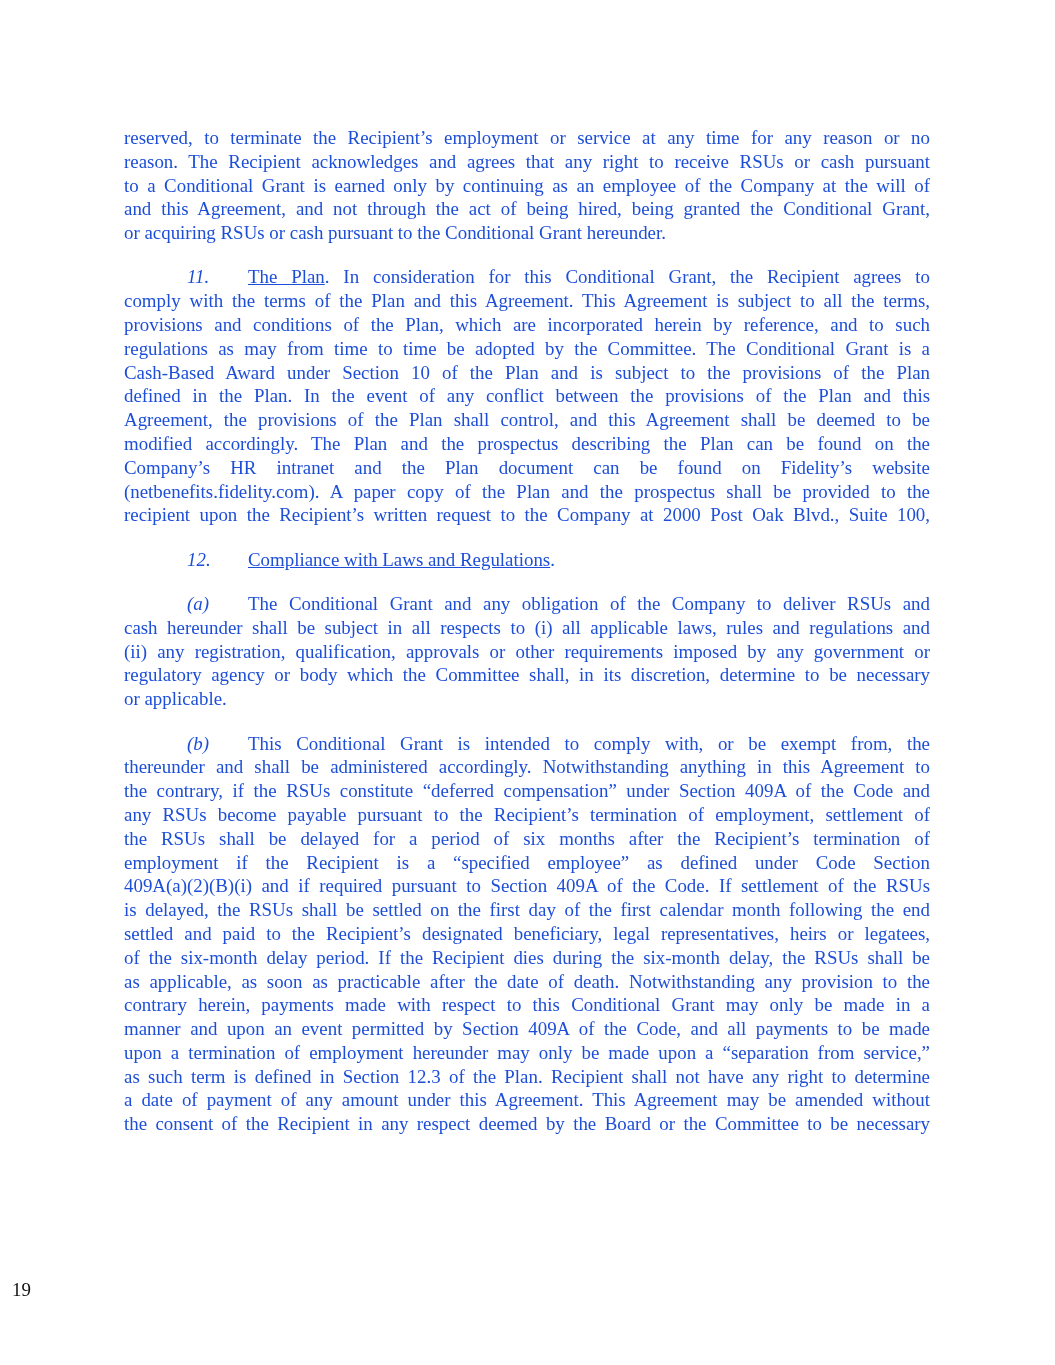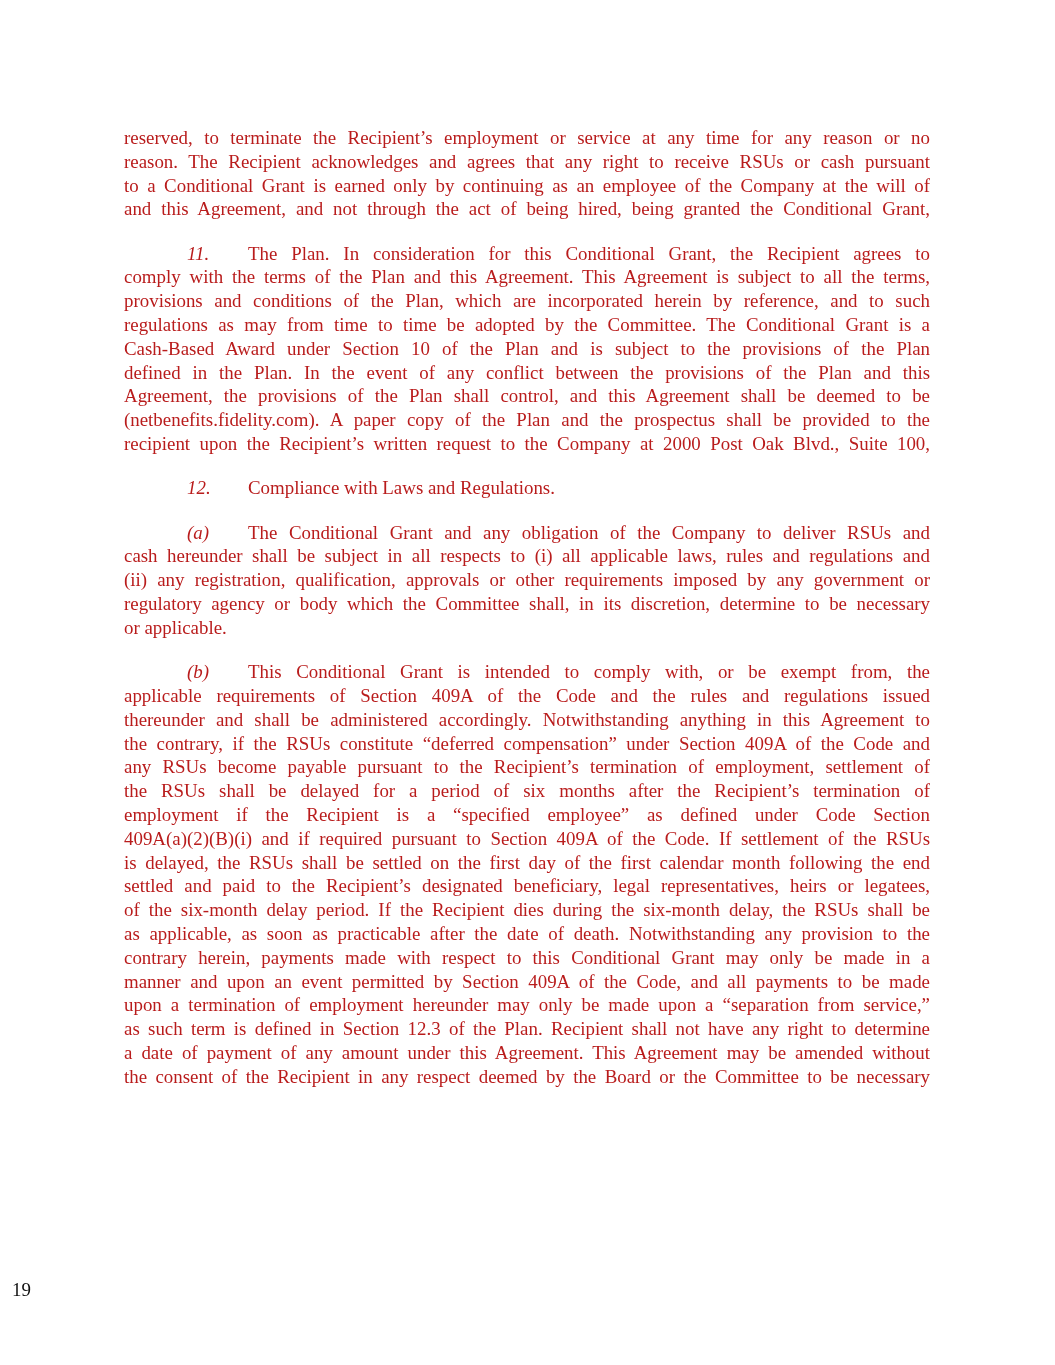--- a/index.html
+++ b/index.html
@@ -1,73 +1,75 @@
 <!DOCTYPE html>
 <html><head>
 <meta charset="utf-8">
 <style>
   html, body { margin: 0; padding: 0; background: #ffffff; }
   body { width: 1055px; height: 1365px; position: relative; overflow: hidden; }
   .page {
     position: absolute; left: 124px; top: 126px; width: 806px;
-    font-family: "Liberation Serif", serif; font-size: 18.9px; color: #b91c1c;
+    font-family: "Liberation Serif", serif; font-size: 18.9px; color: #1d4ed8;
   }
   .para { margin: 0 0 20.5px 0; }
   .line {
     display: block; height: 23.8px; line-height: 23.8px; white-space: nowrap;
     text-align: justify; text-align-last: justify; overflow: hidden;
   }
   .line.last { text-align-last: left; }
   .indent { display: inline-block; width: 63px; }
   .num { display: inline-block; width: 61px; font-style: italic; }
-  .u { }
+  .u { text-decoration: underline; }
   .footer {
     position: absolute; left: 12px; width: 1055px; top: 1279px; 
     font-family: "Liberation Serif", serif; font-size: 18.9px; color: #111;
   }
 </style>
 </head>
 <body>
 
 <div class="page">
 
   <div class="para">
     <span class="line">reserved, to terminate the Recipient’s employment or service at any time for any reason or no</span>
     <span class="line">reason.  The Recipient acknowledges and agrees that any right to receive RSUs or cash pursuant</span>
     <span class="line">to a Conditional Grant is earned only by continuing as an employee of the Company at the will of</span>
     <span class="line">and this Agreement, and not through the act of being hired, being granted the Conditional Grant,</span>
+    <span class="line last">or acquiring RSUs or cash pursuant to the Conditional Grant hereunder.</span>
   </div>
 
   <div class="para">
     <span class="line"><span class="indent"></span><span class="num">11.</span><span class="u">The Plan</span><span>.  In consideration for this Conditional Grant, the Recipient agrees to</span></span>
     <span class="line">comply with the terms of the Plan and this Agreement.  This Agreement is subject to all the terms,</span>
     <span class="line">provisions and conditions of the Plan, which are incorporated herein by reference, and to such</span>
     <span class="line">regulations as may from time to time be adopted by the Committee. The Conditional Grant is a</span>
     <span class="line">Cash-Based Award under Section 10 of the Plan and is subject to the provisions of the Plan</span>
     <span class="line">defined in the Plan. In the event of any conflict between the provisions of the Plan and this</span>
     <span class="line">Agreement, the provisions of the Plan shall control, and this Agreement shall be deemed to be</span>
+    <span class="line">modified accordingly.  The Plan and the prospectus describing the Plan can be found on the</span>
+    <span class="line">Company’s HR intranet and the Plan document can be found on Fidelity’s website</span>
     <span class="line">(netbenefits.fidelity.com).  A paper copy of the Plan and the prospectus shall be provided to the</span>
     <span class="line">recipient upon the Recipient’s written request to the Company at 2000 Post Oak Blvd., Suite 100,</span>
   </div>
 
   <div class="para">
     <span class="line last"><span class="indent"></span><span class="num">12.</span><span class="u">Compliance with Laws and Regulations</span><span>.</span></span>
   </div>
 
   <div class="para">
     <span class="line"><span class="indent"></span><span class="num">(a)</span><span>The Conditional Grant and any obligation of the Company to deliver RSUs and</span></span>
     <span class="line">cash hereunder shall be subject in all respects to (i) all applicable laws, rules and regulations and</span>
     <span class="line">(ii) any registration, qualification, approvals or other requirements imposed by any government or</span>
     <span class="line">regulatory agency or body which the Committee shall, in its discretion, determine to be necessary</span>
     <span class="line last">or applicable.</span>
   </div>
 
   <div class="para">
     <span class="line"><span class="indent"></span><span class="num">(b)</span><span>This Conditional Grant is intended to comply with, or be exempt from, the</span></span>
-    <span class="line">applicable requirements of Section 409A of the Code and the rules and regulations issued</span>
     <span class="line">thereunder and shall be administered accordingly.  Notwithstanding anything in this Agreement to</span>
     <span class="line">the contrary, if the RSUs constitute “deferred compensation” under Section 409A of the Code and</span>
     <span class="line">any RSUs become payable pursuant to the Recipient’s termination of employment, settlement of</span>
     <span class="line">the RSUs shall be delayed for a period of six months after the Recipient’s termination of</span>
     <span class="line">employment if the Recipient is a “specified employee” as defined under Code Section</span>
     <span class="line">409A(a)(2)(B)(i) and if required pursuant to Section 409A of the Code.  If settlement of the RSUs</span>
     <span class="line">is delayed, the RSUs shall be settled on the first day of the first calendar month following the end</span>
     <span class="line">settled and paid to the Recipient’s designated beneficiary, legal representatives, heirs or legatees,</span>
     <span class="line">of the six-month delay period.  If the Recipient dies during the six-month delay, the RSUs shall be</span>
     <span class="line">as applicable, as soon as practicable after the date of death.  Notwithstanding any provision to the</span>

